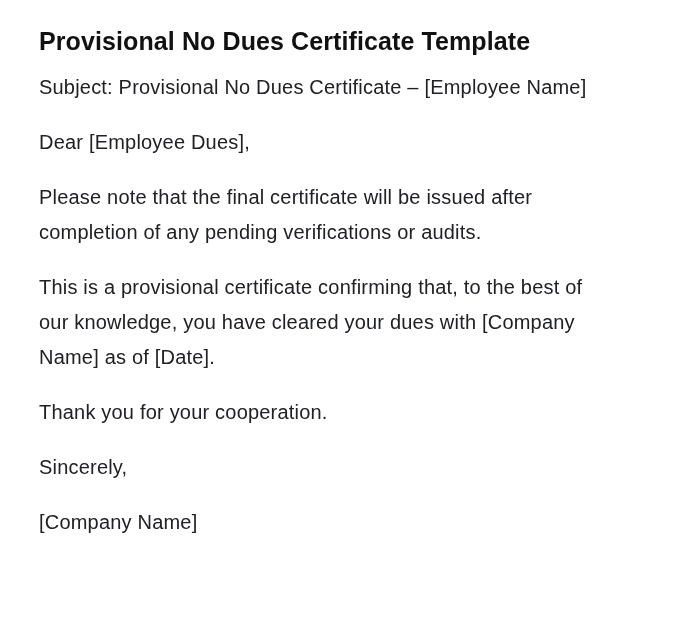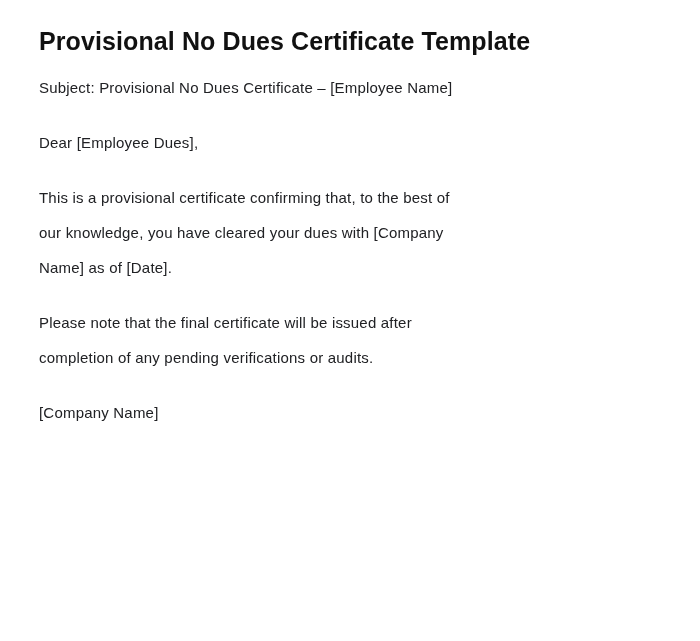--- a/index.html
+++ b/index.html
@@ -23,21 +23,21 @@
   .doc-title {
     margin: 0 0 14px 0;
     font-size: 25px;
     line-height: 29px;
     font-weight: 700;
     color: #111111;
     letter-spacing: 0.1px;
   }
   .para {
     margin: 0 0 20px 0;
-    font-size: 15px;
+    font-size: 20px;
     line-height: 35px;
     font-weight: 400;
     color: #202124;
     letter-spacing: 0.2px;
   }
   .line {
     display: block;
     white-space: pre;
   }
 </style>
@@ -50,30 +50,36 @@
 
   <p class="para">
     <span class="line">Subject: Provisional No Dues Certificate – [Employee Name]</span>
   </p>
 
   <p class="para">
     <span class="line">Dear [Employee Dues],</span>
   </p>
 
   <p class="para">
+    <span class="line">Please note that the final certificate will be issued after</span>
+    <span class="line">completion of any pending verifications or audits.</span>
+  </p>
+
+  <p class="para">
     <span class="line">This is a provisional certificate confirming that, to the best of</span>
     <span class="line">our knowledge, you have cleared your dues with [Company</span>
     <span class="line">Name] as of [Date].</span>
   </p>
 
   <p class="para">
-    <span class="line">Please note that the final certificate will be issued after</span>
-    <span class="line">completion of any pending verifications or audits.</span>
+    <span class="line">Thank you for your cooperation.</span>
   </p>
 
-
+  <p class="para">
+    <span class="line">Sincerely,</span>
+  </p>
 
 
   <p class="para">
     <span class="line">[Company Name]</span>
   </p>
 
 </div>
 
 </body></html>

